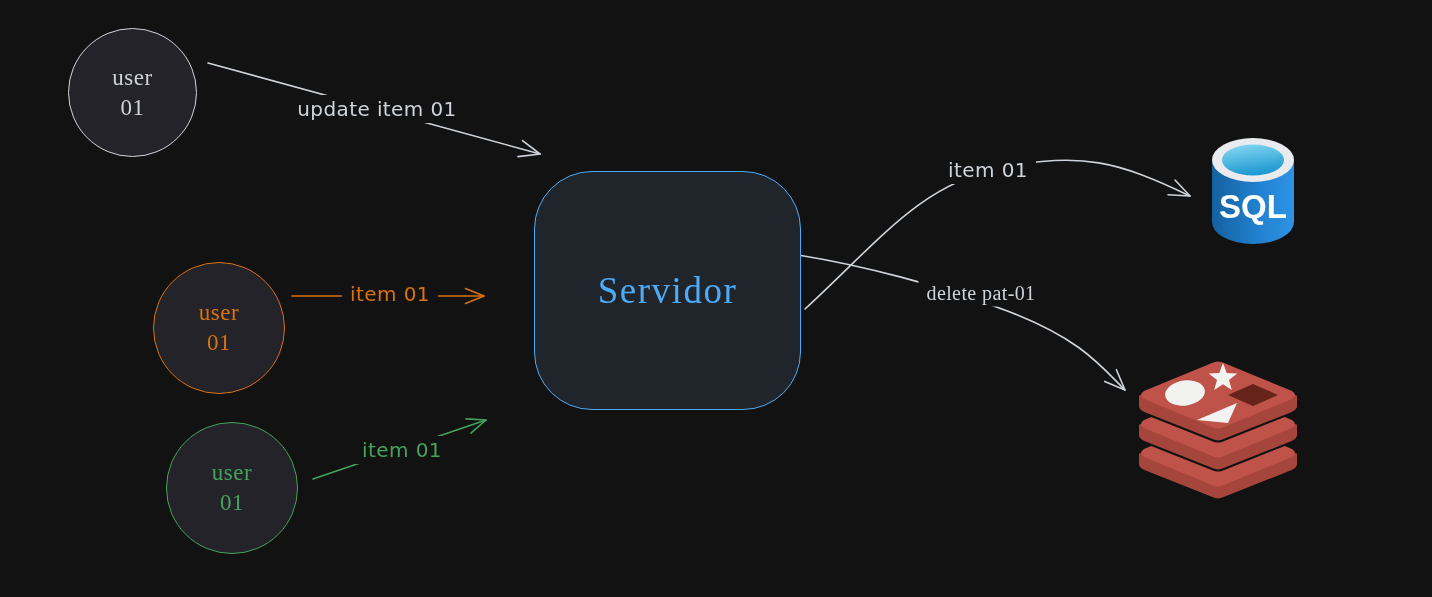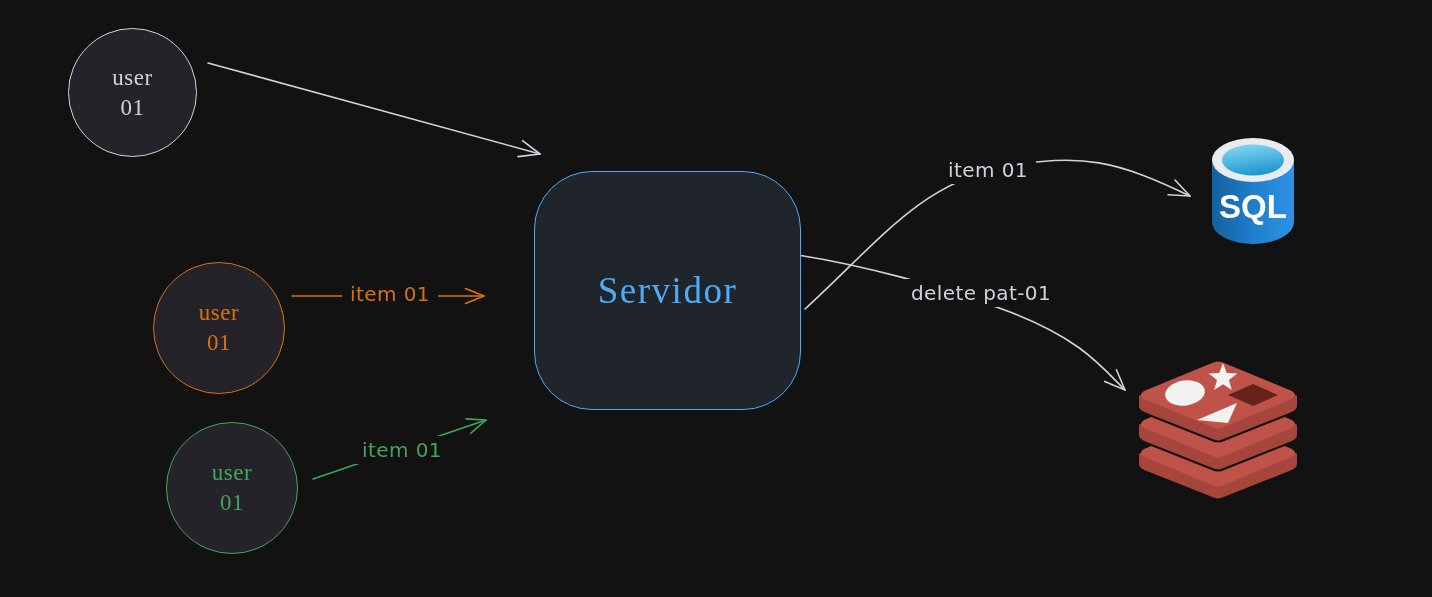--- a/index.html
+++ b/index.html
@@ -60,24 +60,25 @@
     <g class="wire gray">
       <path d="M805 309 C 880 240, 920 185, 1000 168 S 1120 162, 1190 196"></path>
       <path d="M1175 180 L1190 196 L1168 194.8"></path>
     </g>
     <g class="wire gray">
       <path d="M798 255 C 860 265, 940 285, 1010 312 S 1100 365, 1125 390"></path>
       <path d="M1116.4 369.7 L1125 390 L1104.7 381.4"></path>
     </g>
   </svg>
 
+  <div class="edge-label" style="left:377px;top:109px;">update item 01</div>
   <div class="edge-label orange" style="left:390px;top:294px;">item 01</div>
   <div class="edge-label green" style="left:402px;top:450px;">item 01</div>
   <div class="edge-label" style="left:988px;top:170px;">item 01</div>
-  <div class="edge-label" style="left:981px;top:293px;">delete pat-01</div>
+  <div class="edge-label" style="left:981px;top:293px;font-family:Liberation Serif, serif;">delete pat-01</div>
 
   <div class="node circle gray" style="left:68px;top:28px;width:127px;height:127px;">
     <div class="node-text">
       <span>user</span>
       <span>01</span>
     </div>
   </div>
 
   <div class="node circle orange" style="left:153px;top:262px;width:130px;height:130px;">
     <div class="node-text">

